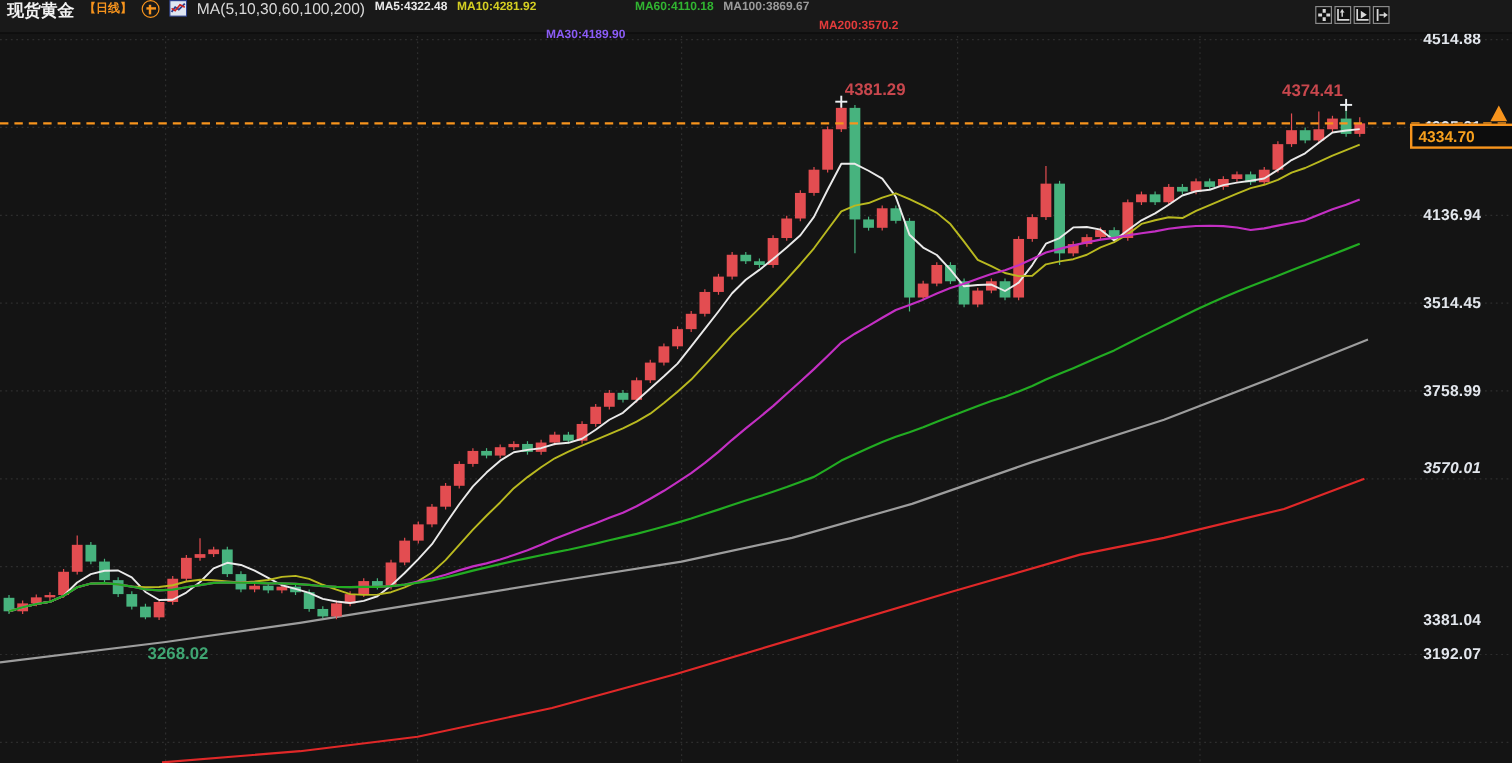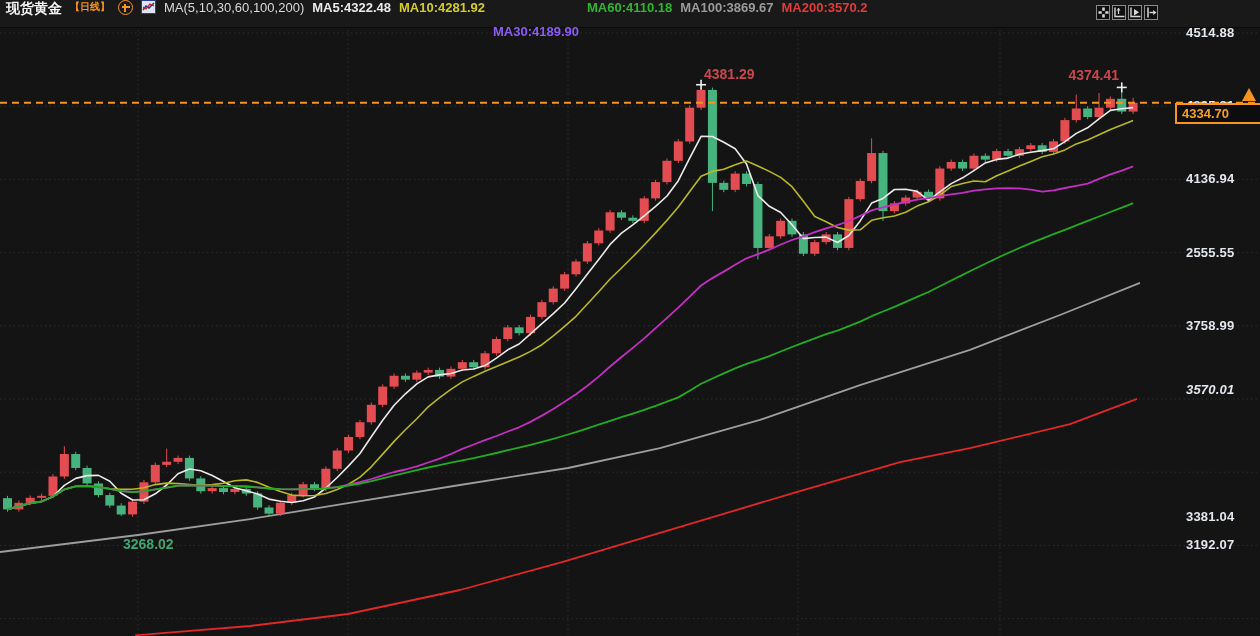--- a/index.html
+++ b/index.html
@@ -10,21 +10,21 @@
           display:flex;align-items:flex-start;gap:8px;padding-left:6px;box-sizing:border-box;
           border-bottom:1px solid #0b0b0b;white-space:nowrap;}
   .sym{color:#f2f2f2;font-size:14px;font-weight:bold;}
   .tf{color:#f7941d;font-size:10px;font-weight:bold;}
   .plus-circ{width:13px;height:13px;border:1.5px solid #f7941d;border-radius:50%;position:relative;flex:0 0 auto;}
   .plus-circ:before,.plus-circ:after{content:"";position:absolute;background:#f7941d;}
   .plus-circ:before{left:2.5px;right:2.5px;top:5.2px;height:1.6px;}
   .plus-circ:after{top:2.5px;bottom:2.5px;left:5.2px;width:1.6px;}
   .chart-ico{width:15px;height:14px;flex:0 0 auto;}
   .magroup{color:#d9d9d9;font-size:13px;}
-  .ma-item{font-size:13px;font-weight:bold;}
+  .ma-item{font-size:10px;font-weight:bold;}
   #toolbar{position:absolute;left:1096px;top:5px;display:flex;gap:2px;}
   .tbtn{width:14px;height:15px;border:1px solid #8a8a8a;background:#101010;display:flex;
         align-items:center;justify-content:center;padding:0;cursor:pointer;}
   .tbtn svg{display:block;}
   
   #plot{position:absolute;left:0;top:0;}
   .ylabel{position:absolute;left:1186px;width:60px;color:#e3e7ed;font-size:13px;
           font-weight:bold;letter-spacing:0.2px;}
   #pricebox{position:absolute;left:1175px;top:103px;width:80px;height:17px;
             border:2px solid #f7941d;background:#0d0d0d;color:#f7a01d;font-size:13px;
@@ -266,21 +266,21 @@
       <text x="704" y="79" fill="#c8474d" font-size="14px" font-weight="bold" text-anchor="start" font-family="&quot;Liberation Sans&quot;,&quot;DejaVu Sans&quot;,sans-serif">4381.29</text>
       <text x="1119" y="80" fill="#c8474d" font-size="14px" font-weight="bold" text-anchor="end" font-family="&quot;Liberation Sans&quot;,&quot;DejaVu Sans&quot;,sans-serif">4374.41</text>
       <text x="123" y="549" fill="#3fa572" font-size="14px" font-weight="bold" text-anchor="start" font-family="&quot;Liberation Sans&quot;,&quot;DejaVu Sans&quot;,sans-serif">3268.02</text>
       <polygon points="1242,101 1249,88 1256,101" fill="#f7941d"></polygon>
     </svg>
 
   <div id="ylabels">
       <div class="ylabel" style="top: 25px;">4514.88</div>
       <div class="ylabel" style="top: 98.2px;">4325.91</div>
       <div class="ylabel" style="top: 171.4px;">4136.94</div>
-      <div class="ylabel" style="top: 244.6px;">2555.55</div>
+      <div class="ylabel" style="top: 244.6px;">3514.45</div>
       <div class="ylabel" style="top: 317.8px;">3758.99</div>
       <div class="ylabel" style="top: 382px; font-style: italic;">3570.01</div>
       <div class="ylabel" style="top: 464.2px; margin-top: 45px;">3381.04</div>
       <div class="ylabel" style="top: 537.4px;">3192.07</div>
     </div>
 
   <div id="pricebox">4334.70</div>
 
 
   <div id="topbar">
@@ -291,21 +291,21 @@
       <rect x="0.5" y="0.5" width="14" height="13" fill="#dfe6f2" stroke="#2b3f8c"></rect>
       <polyline points="2,10 5,6 8,8 13,3" fill="none" stroke="#2b3f8c" stroke-width="1.6"></polyline>
       <polyline points="2,7 5,9 9,4 13,6" fill="none" stroke="#cc2222" stroke-width="1.3"></polyline>
     </svg>
     <span class="magroup">MA(5,10,30,60,100,200)</span>
     <span class="ma-item" style="color: rgb(233, 233, 233);">MA5:4322.48</span>
     <span class="ma-item" style="color: rgb(212, 206, 34);">MA10:4281.92</span>
     <span class="ma-item" style="color: #8b5cf6; margin-top: 24px;">MA30:4189.90</span>
     <span class="ma-item" style="color: rgb(49, 181, 49);">MA60:4110.18</span>
     <span class="ma-item" style="color: rgb(155, 155, 155);">MA100:3869.67</span>
-    <span class="ma-item" style="color: rgb(226, 59, 59);">MA200:3570.2</span>
+    <span class="ma-item" style="color: rgb(226, 59, 59); margin-top: 16px;">MA200:3570.2</span>
   </div>
 
   <div id="toolbar">
     <button class="tbtn" title="">
       <svg width="11" height="11" viewBox="0 0 11 11">
         <path d="M4.2 0.5h2.6v3.2h-2.6z M4.2 7.3h2.6v3.2h-2.6z M0.5 4.2h3.2v2.6h-3.2z M7.3 4.2h3.2v2.6h-3.2z" fill="#d8d8d8"></path>
       </svg>
     </button>
     <button class="tbtn" title="">
       <svg width="11" height="11" viewBox="0 0 11 11">

